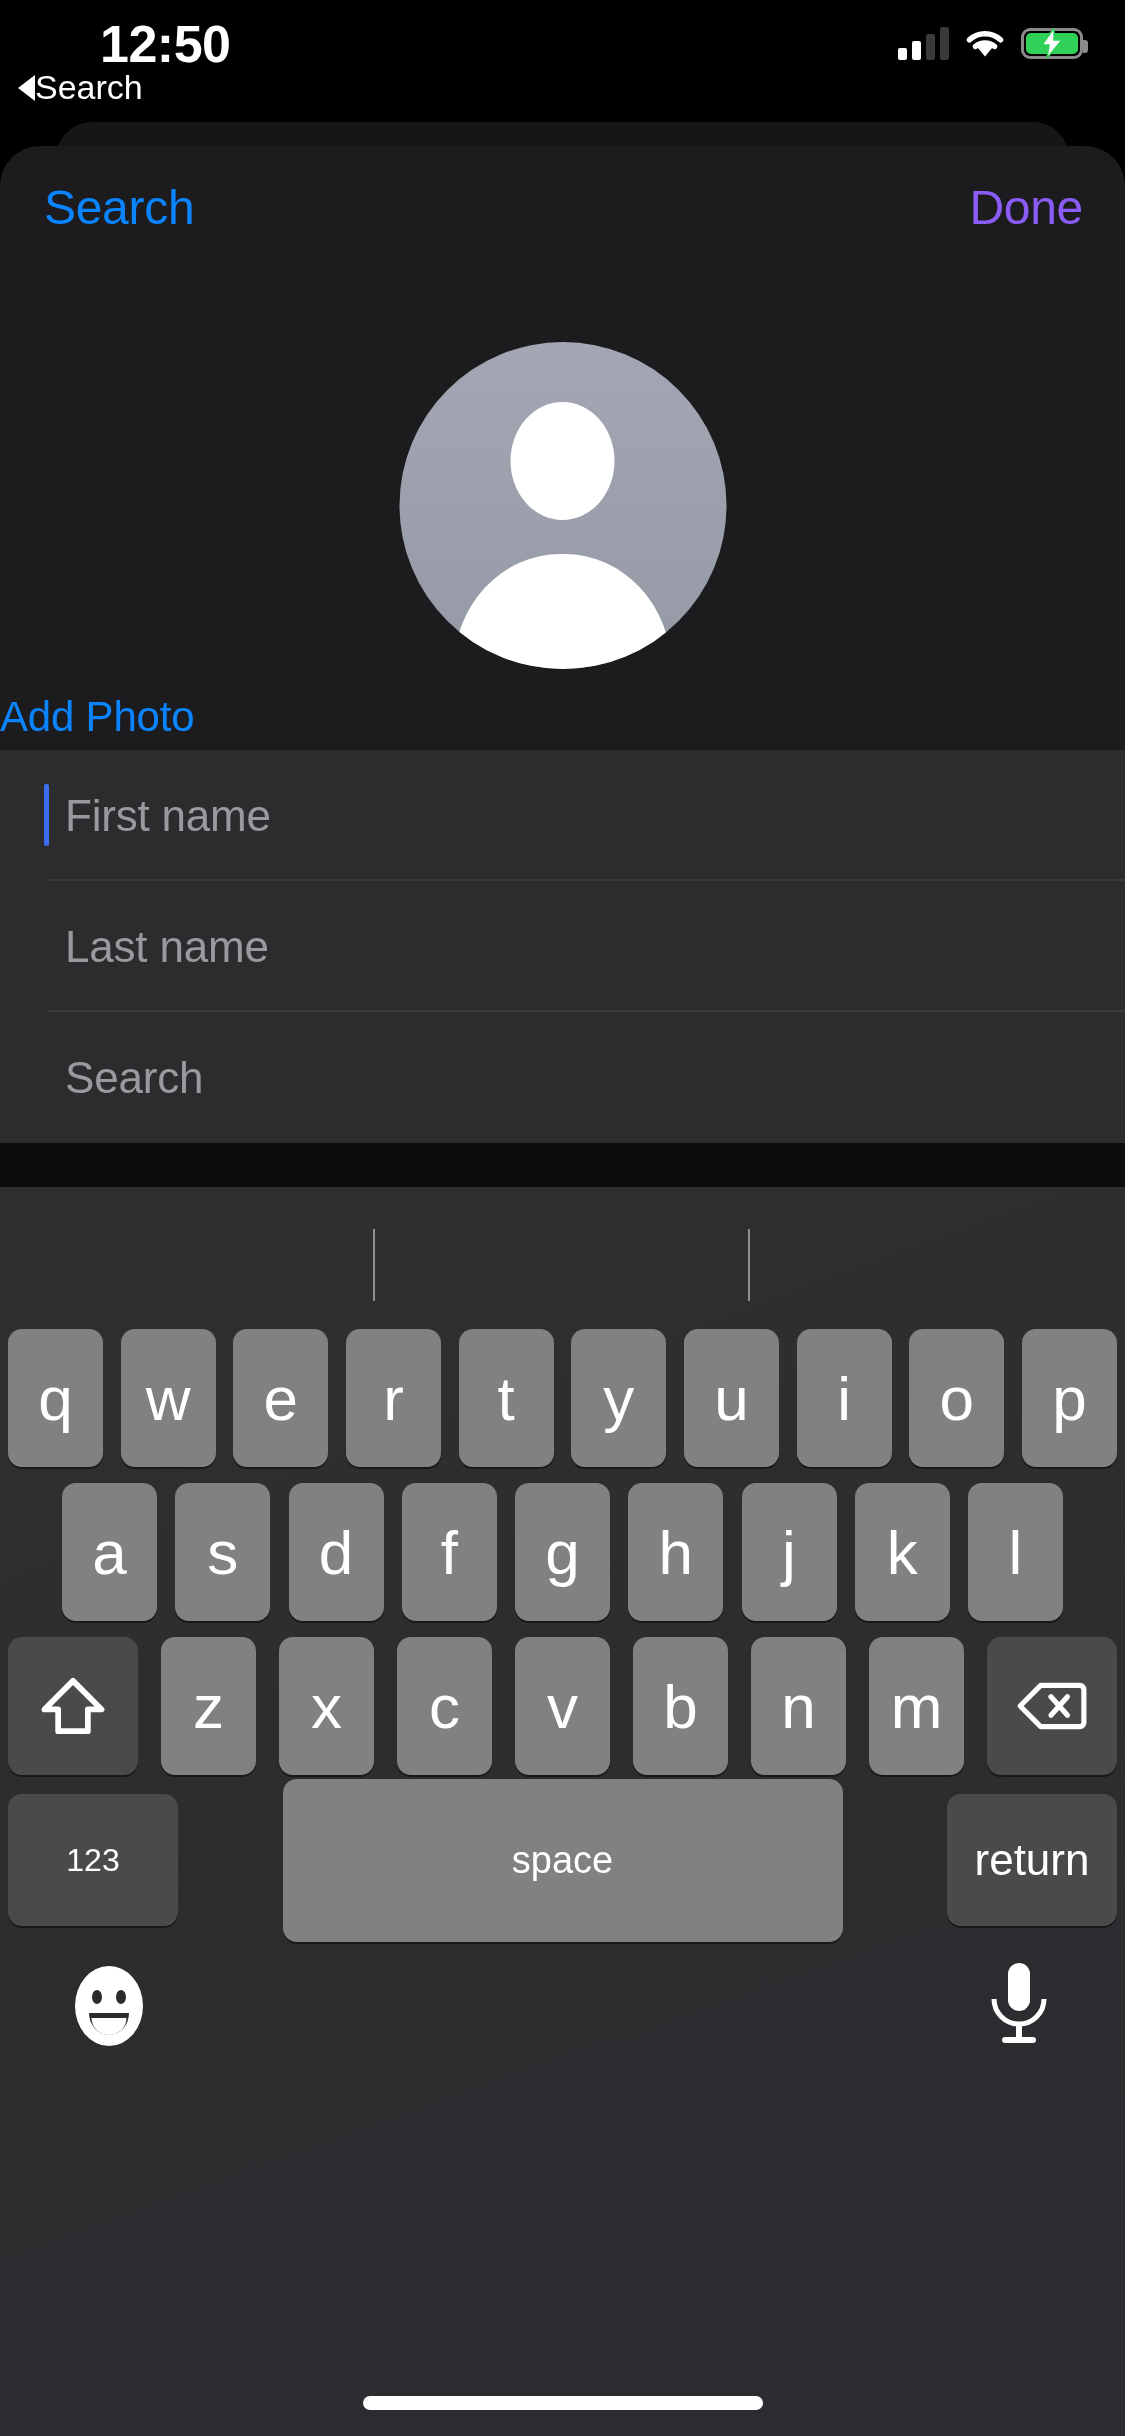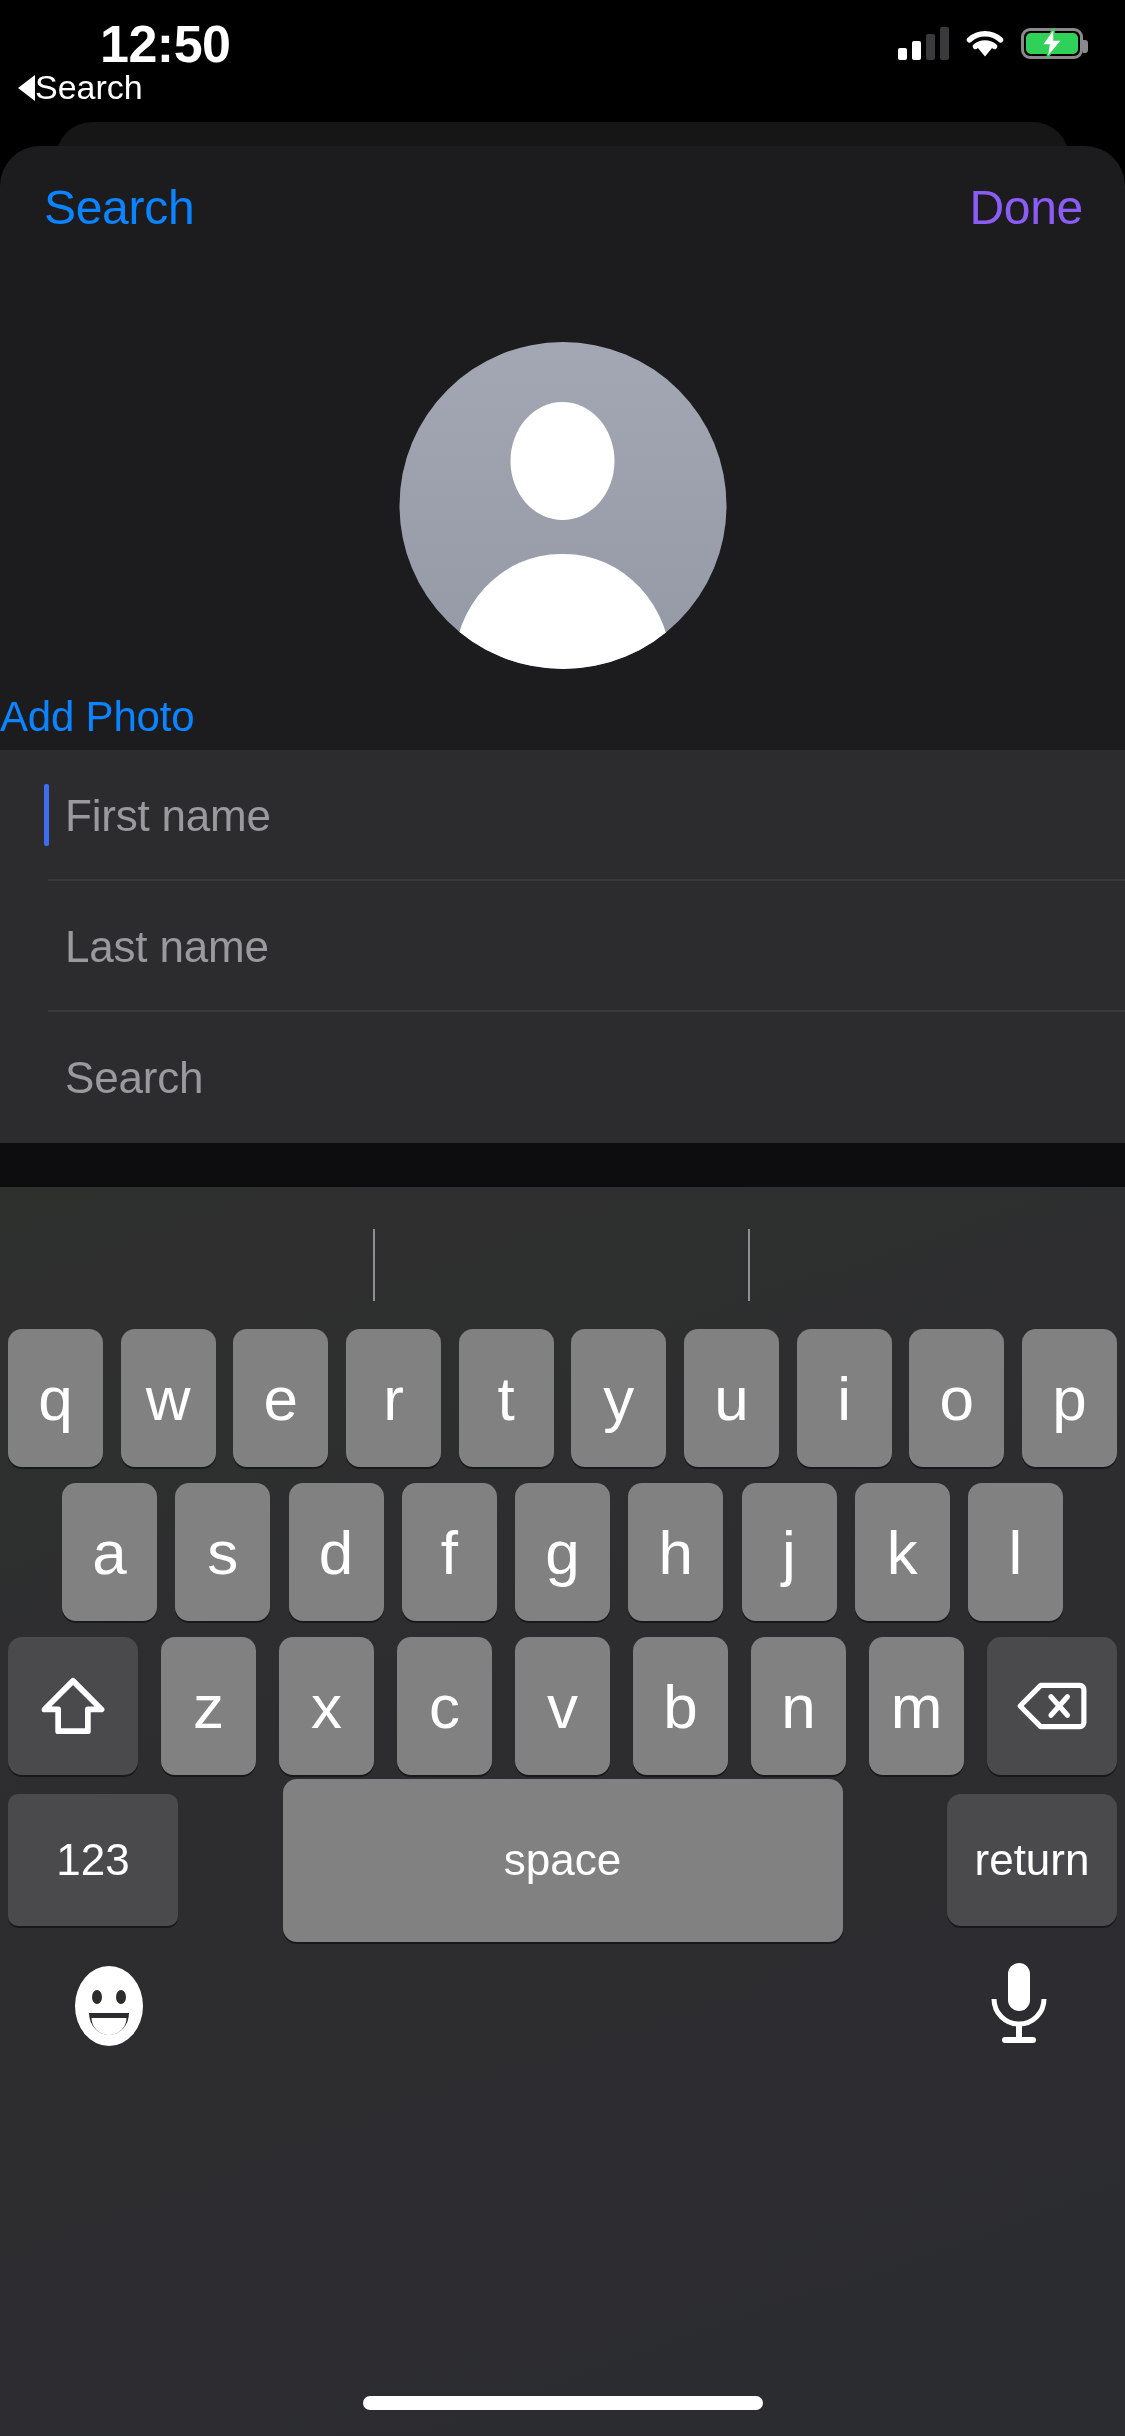--- a/index.html
+++ b/index.html
@@ -195,22 +195,22 @@
     color:#ffffff; font-size:62px; font-weight:400;
     box-shadow:0 2px 0 rgba(0,0,0,0.45);
     letter-spacing:0;
   }
   #row1 .key { width:95px; }
   #row2 .key { width:95px; }
   #row3 .key.letter { width:95px; }
 
   .key.dark { background:#4a4a4c; }
   .key.wide-mod { width:130px; }
-  .key.numkey { width:170px; height:132px; font-size:44px;border-radius:10px; }
-  .key.spacekey { width:560px; height:163px; font-size:44px; background:#818181; }
+  .key.numkey { width:170px; height:132px; font-size:32px; }
+  .key.spacekey { width:560px; height:163px; font-size:38px; background:#818181; }
   .key.returnkey { width:170px; height:132px; font-size:44px; }
 
   .shift-ico, .del-ico { width:72px; height:64px; }
 
   
   #kb-bottom {
     position:absolute; left:0; top:748px; width:1125px; height:160px;
   }
   #emoji-btn {
     position:absolute; left:68px; top:30px; width:82px; height:82px;

